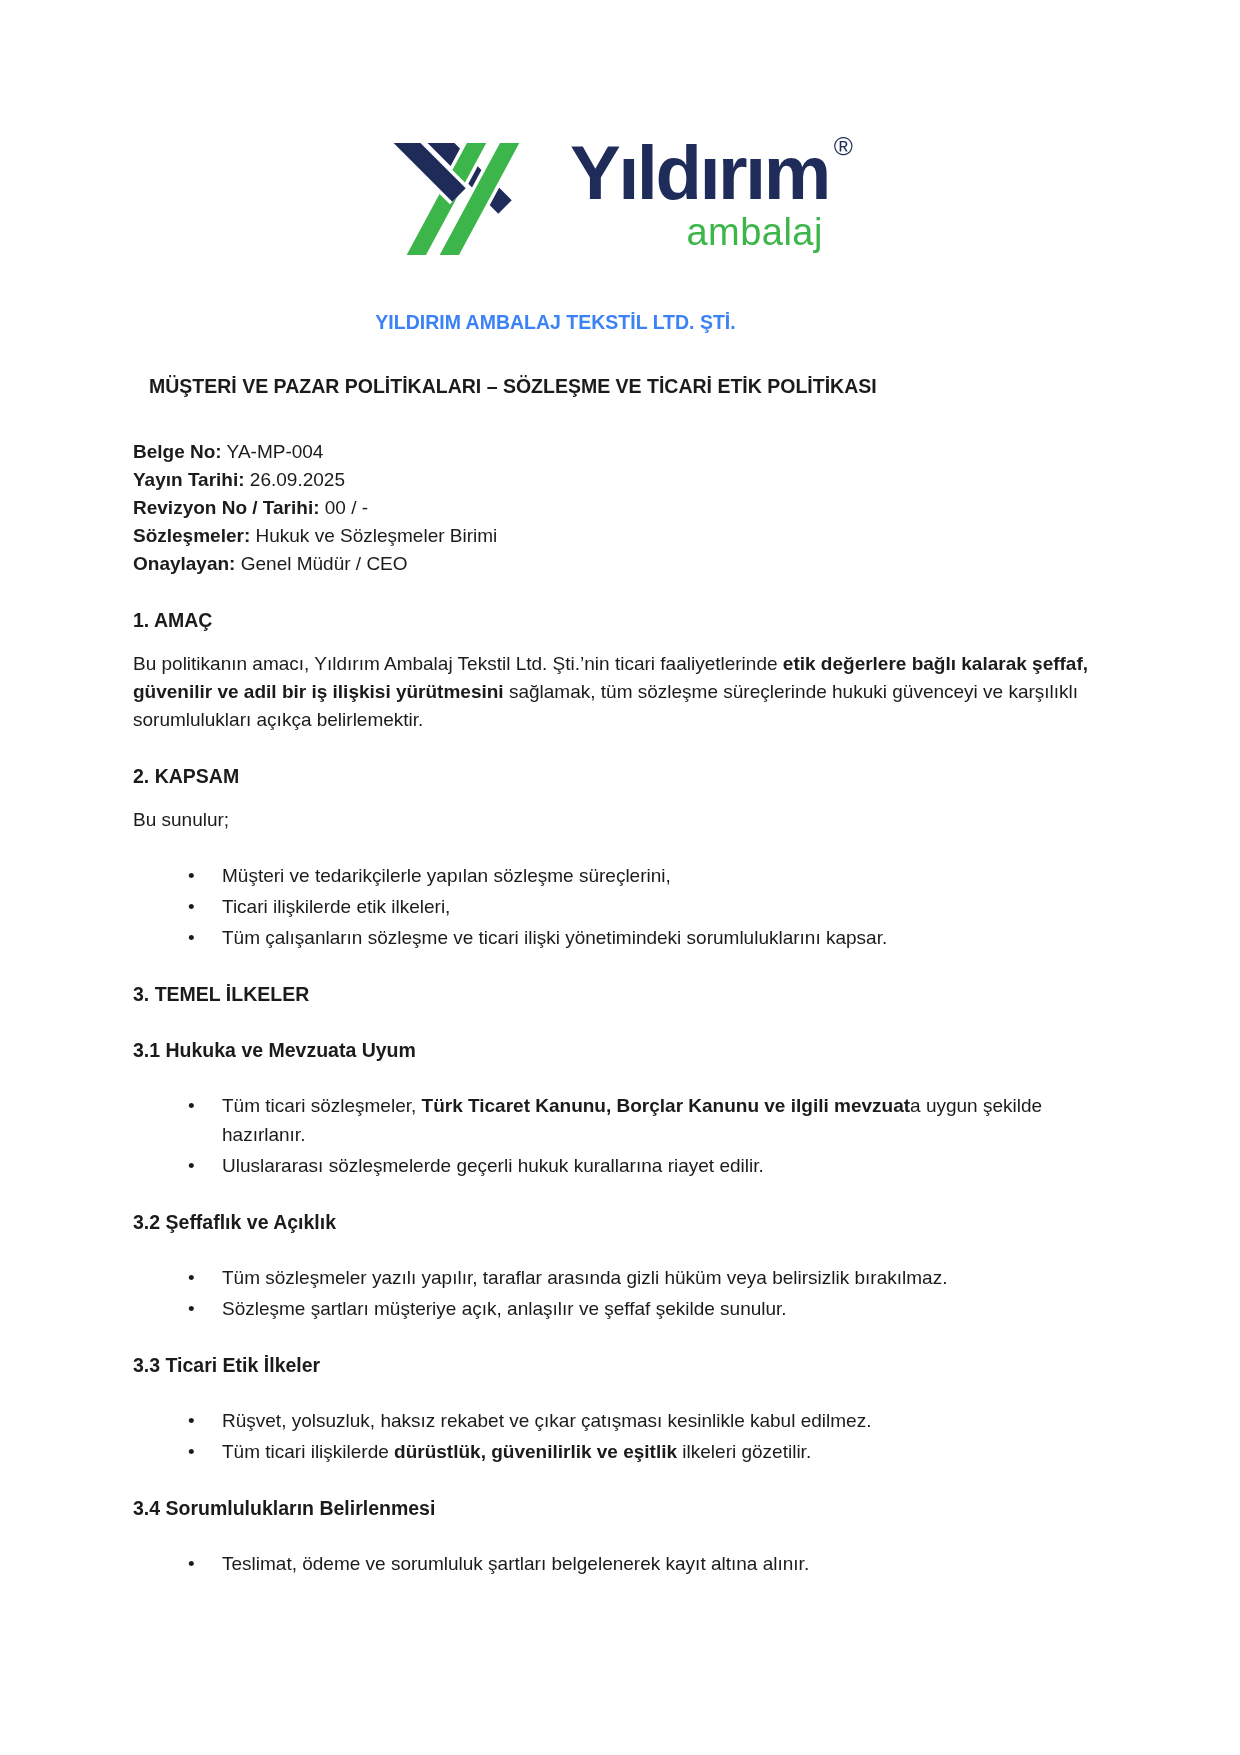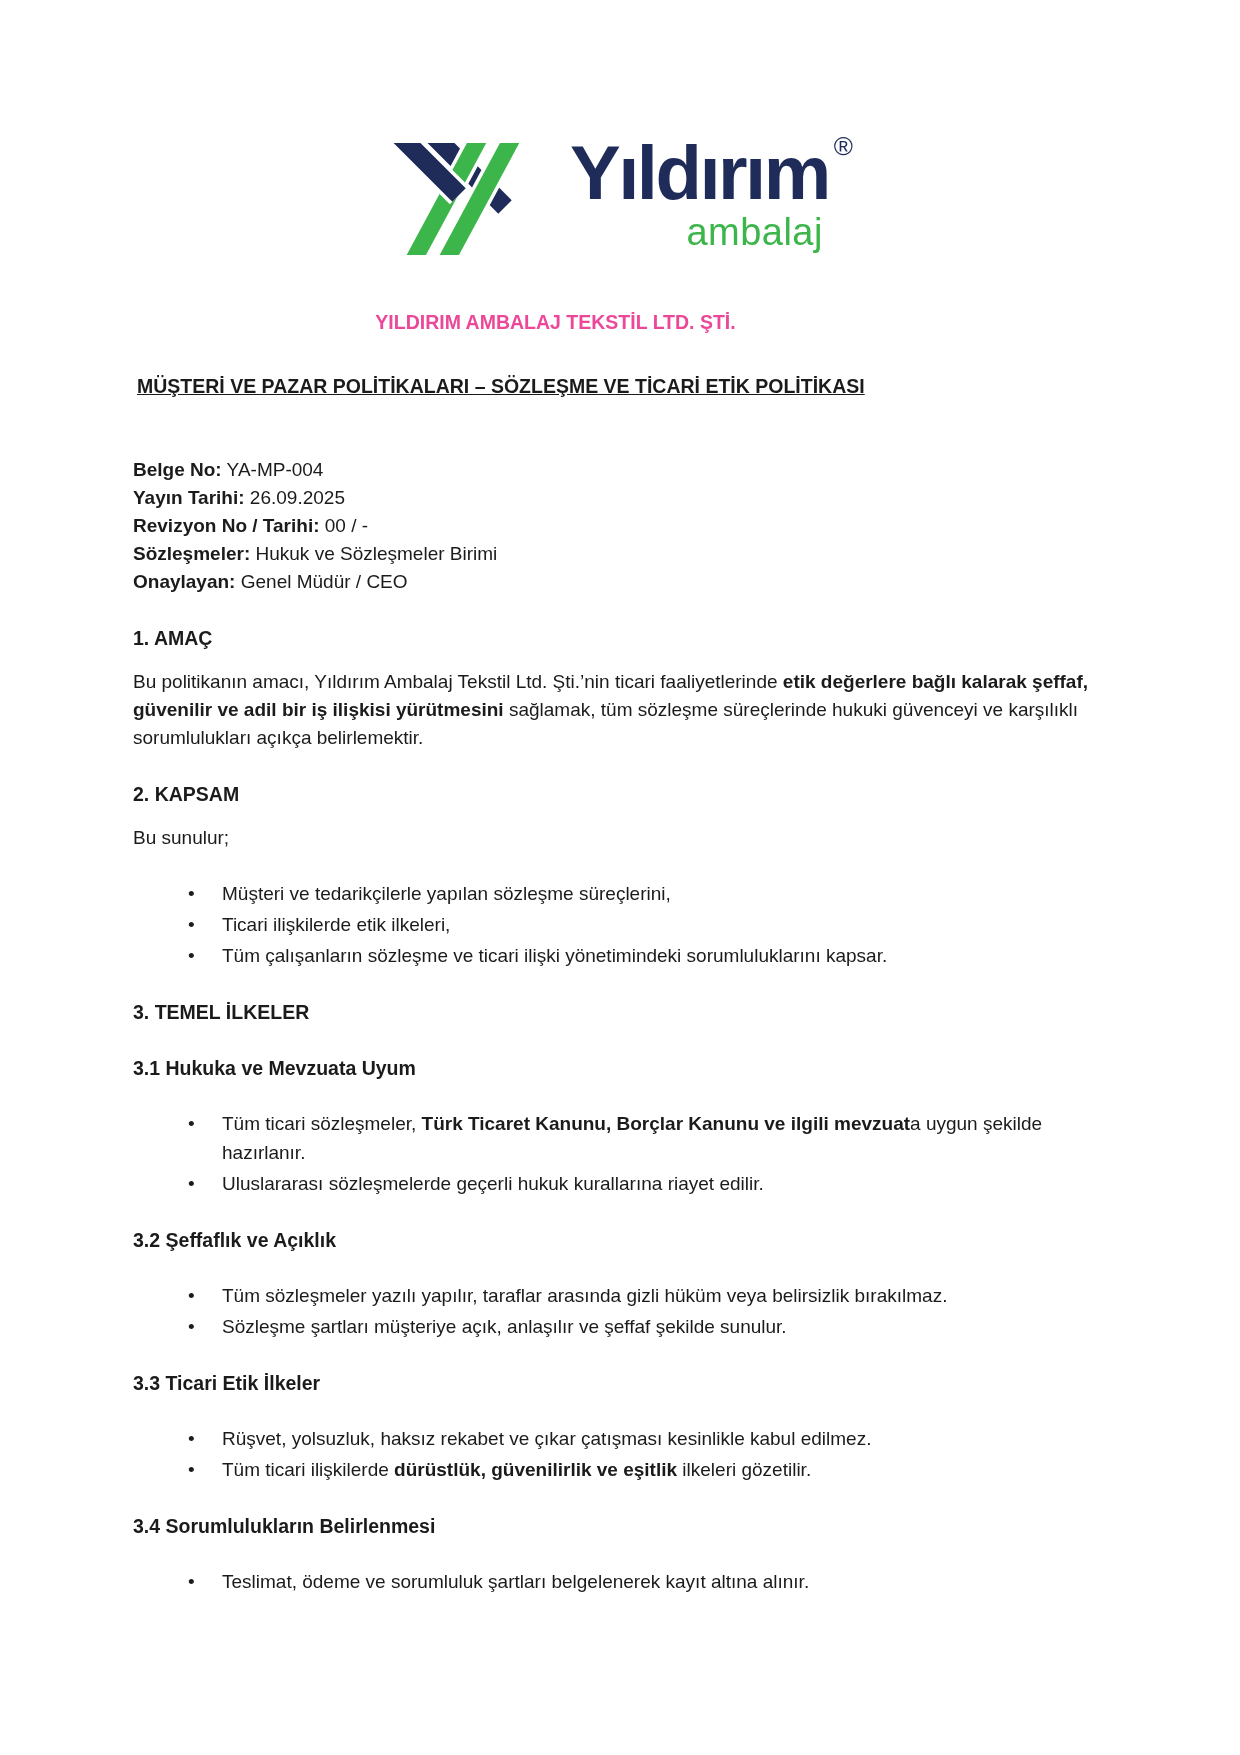--- a/index.html
+++ b/index.html
@@ -48,33 +48,32 @@
     line-height:1;
     margin-top:2px;
     padding-right:30px;
   }
   
   h1{
     font-size:19.5px;
     line-height:28px;
     font-weight:bold;
     text-align:center;
-    color:#ec4899;
+    color:#3b82f6;
     max-width:845px;
     margin:50px 0 0 0;
   }
   h2{
     font-size:19.5px;
     line-height:28px;
     font-weight:bold;
-    margin:36px 0 0 4px;
-    text-decoration:underline;
+    margin:36px 0 0 16px;
   }
   
-  .metadata{margin-top:56px;}
+  .metadata{margin-top:38px;}
   .meta-row{line-height:28px;}
   .meta-label{font-weight:bold;}
   
   section h3{
     font-size:19.5px;
     line-height:28px;
     font-weight:bold;
     margin:28px 0 0 0;
   }
   section p{margin:16px 0 0 0;}

